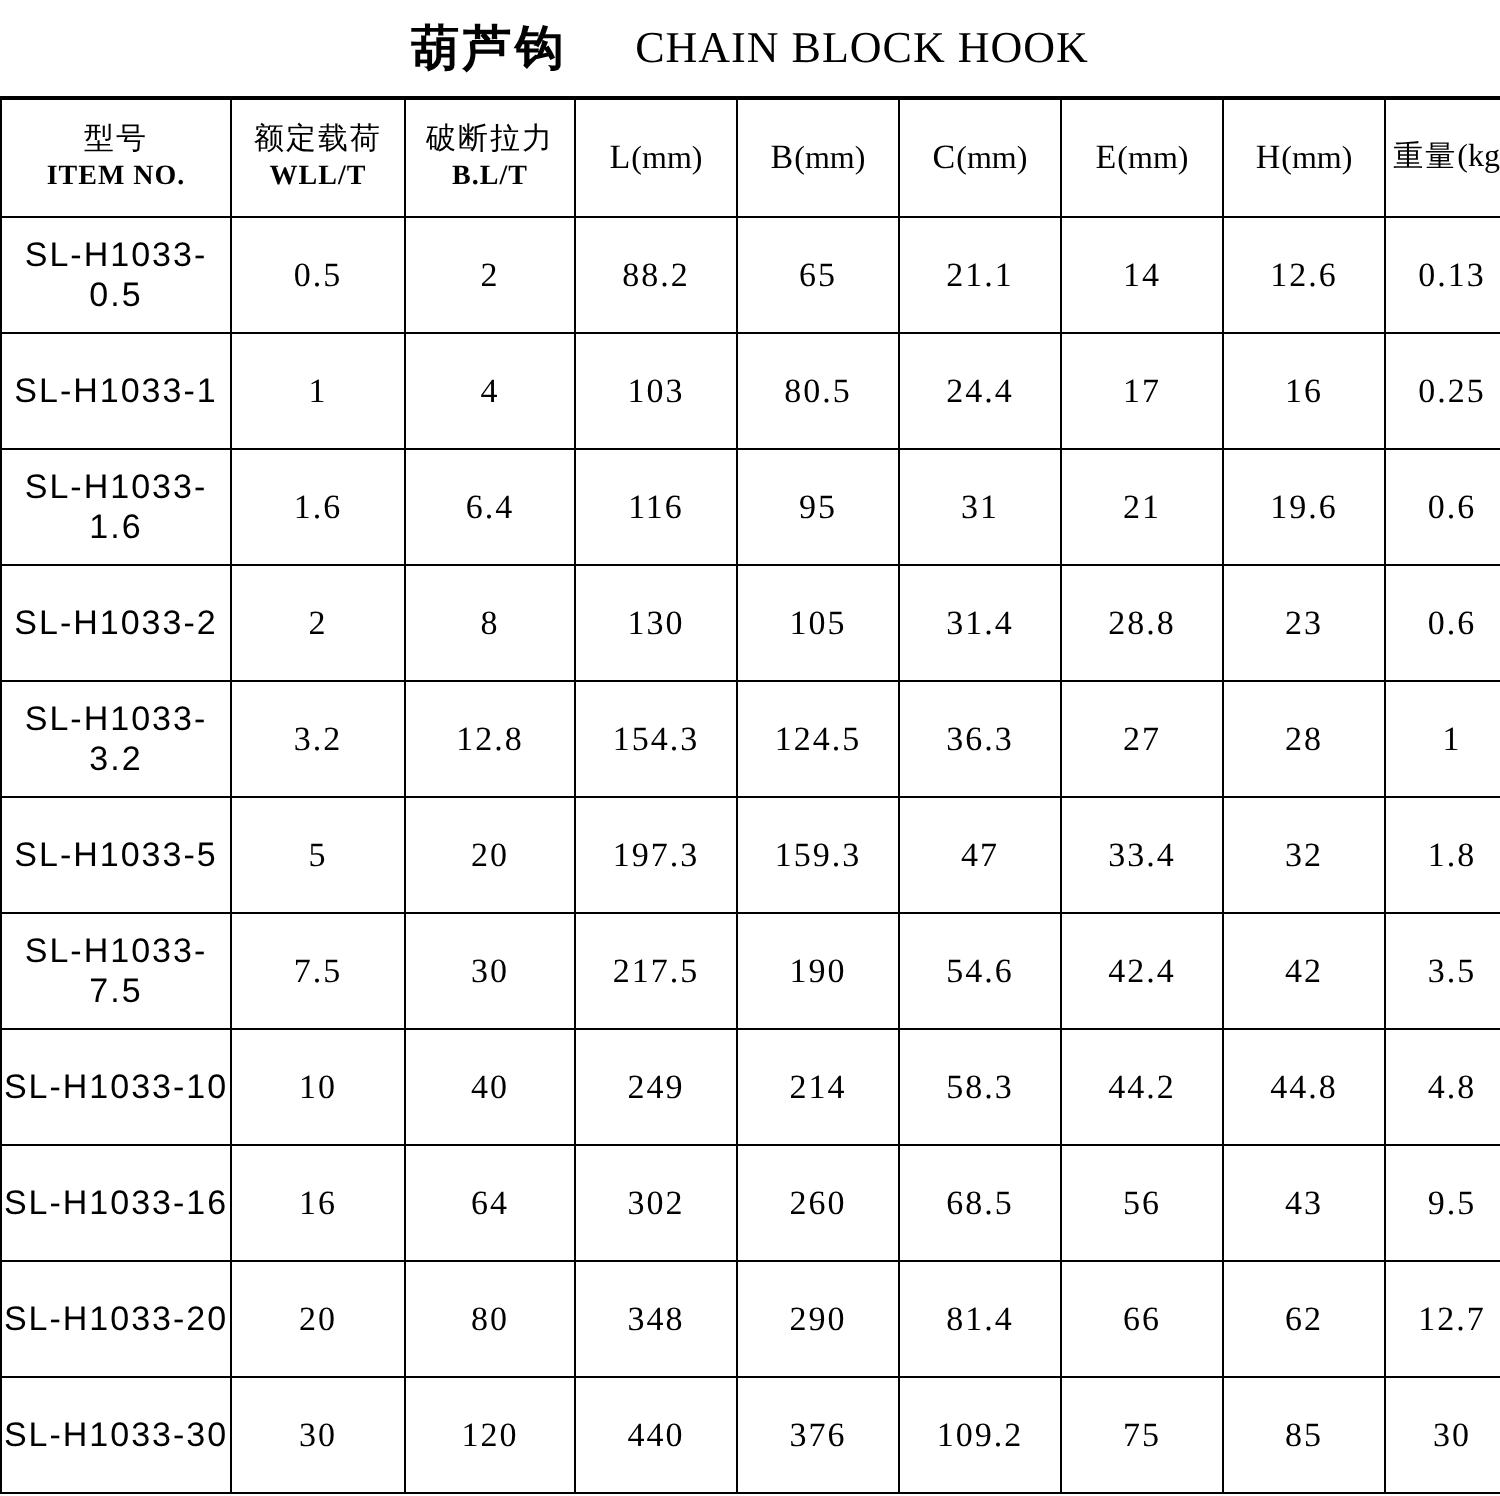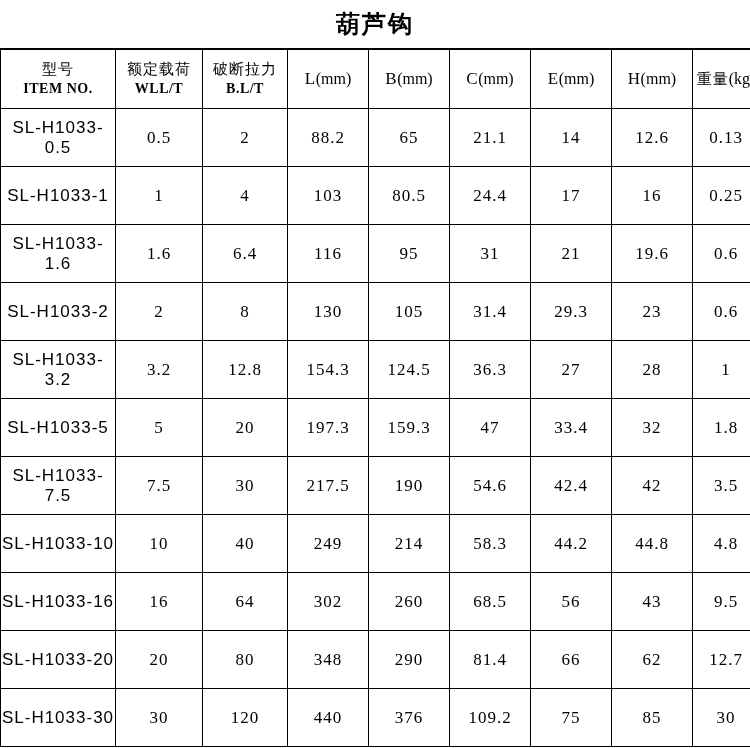--- a/index.html
+++ b/index.html
@@ -103,20 +103,21 @@
   .no-left-border { border-left: none; margin-top: 44px; }
   .no-right-border { border-right: none; }
 </style>
 </head>
 <body>
 
 <div class="sheet">
 
   <div class="title-bar">
     <span class="title-cn">葫芦钩</span>
+    <span class="title-en">CHAIN BLOCK HOOK</span>
   </div>
 
   <table class="spec">
     <tbody>
       <tr class="head-row">
         <td class="col-item no-left-border">
           <span class="hd-cn">型号</span>
           <span class="hd-en">ITEM NO.</span>
         </td>
         <td class="col-wll">
@@ -183,21 +184,21 @@
         <td class="col-w no-right-border">0.6</td>
       </tr>
 
       <tr class="data-row">
         <td class="col-item item-cell no-left-border">SL-H1033-2</td>
         <td class="col-wll">2</td>
         <td class="col-bl">8</td>
         <td class="col-l">130</td>
         <td class="col-b">105</td>
         <td class="col-c">31.4</td>
-        <td class="col-e">29.3</td>
+        <td class="col-e">28.8</td>
         <td class="col-h">23</td>
         <td class="col-w no-right-border">0.6</td>
       </tr>
 
       <tr class="data-row">
         <td class="col-item item-cell no-left-border">SL-H1033-3.2</td>
         <td class="col-wll">3.2</td>
         <td class="col-bl">12.8</td>
         <td class="col-l">154.3</td>
         <td class="col-b">124.5</td>

